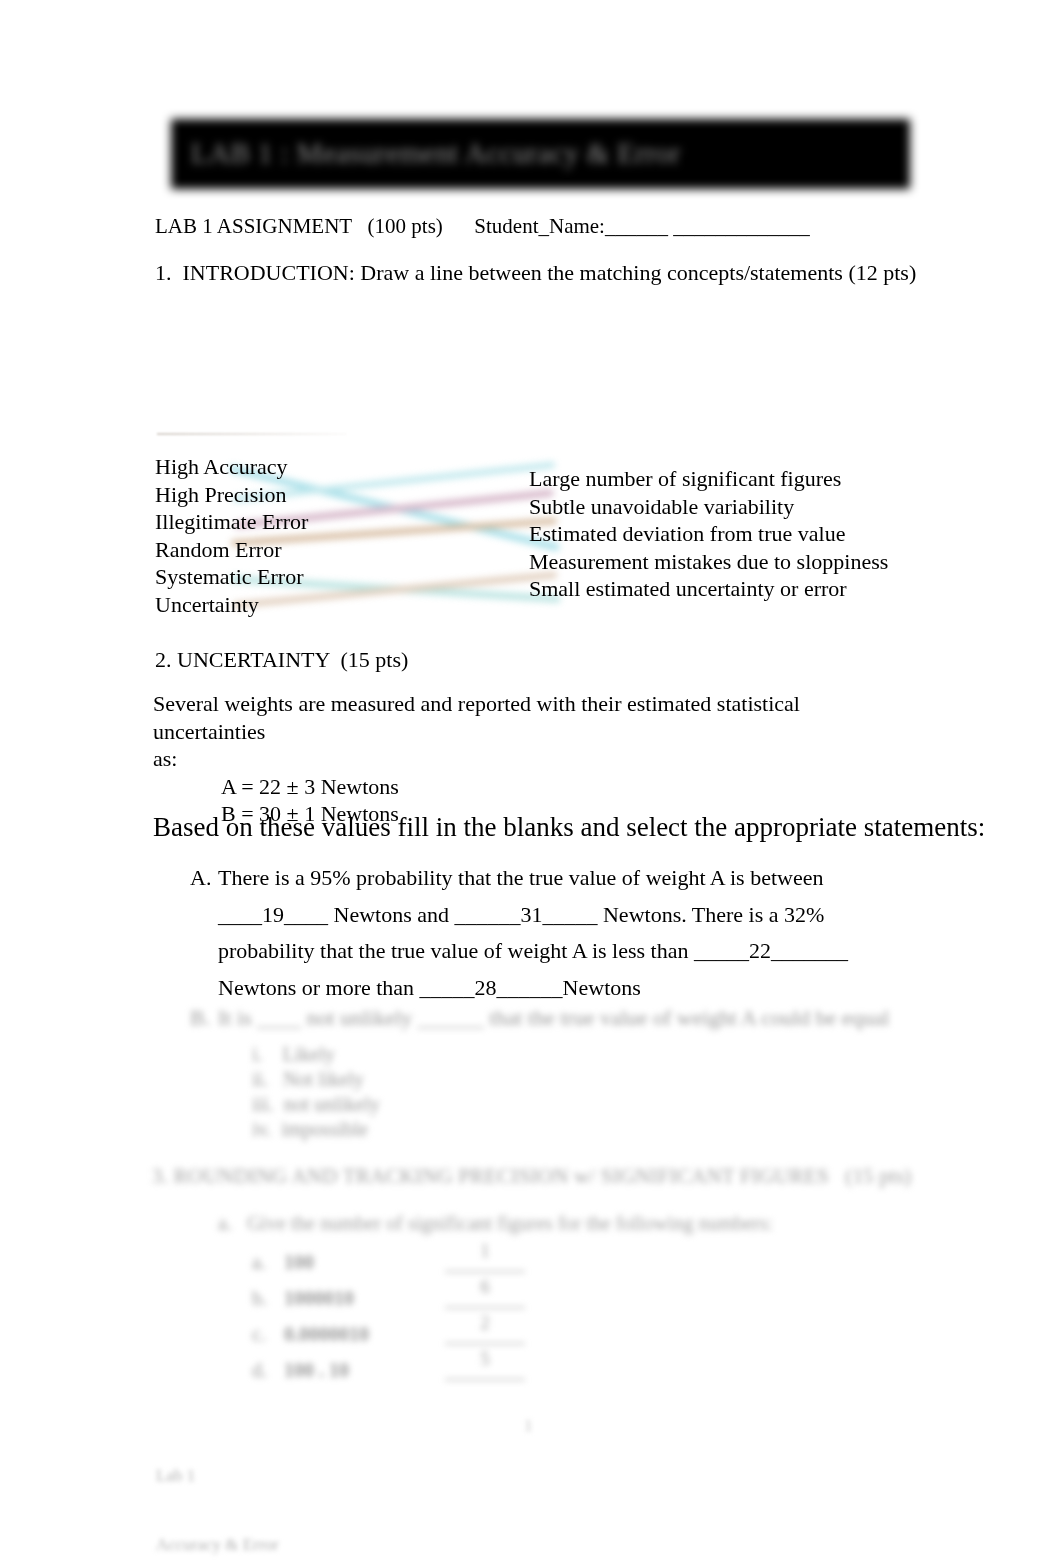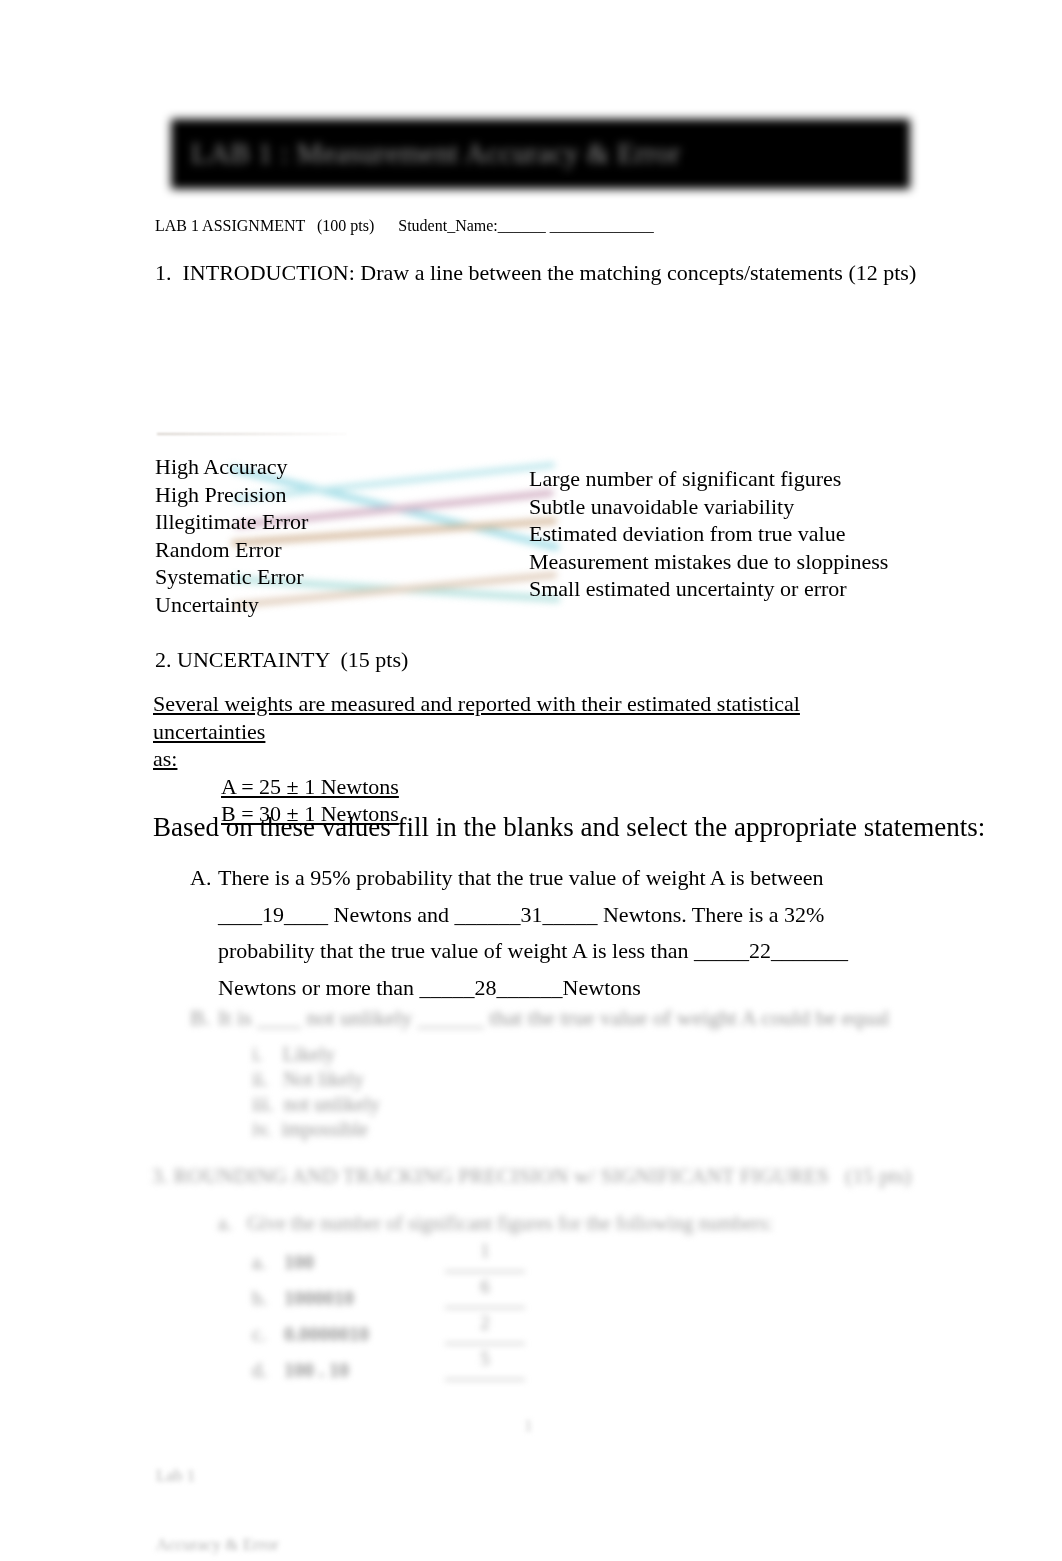--- a/index.html
+++ b/index.html
@@ -50,21 +50,21 @@
   }
 
   
   .t {
     position: absolute;
     white-space: pre;
   }
   .assignment-line {
     left: 155px;
     top: 211px;
-    font-size: 16px;
+    font-size: 21px;
     line-height: 30px;
   }
   .intro-line {
     left: 155px;
     top: 258px;
     font-size: 22px;
     line-height: 30px;
   }
 
   
@@ -115,21 +115,21 @@
     line-height: 29px;
   }
   .sec2-body {
     position: absolute;
     left: 153px;
     top: 690px;
     width: 742px;
     font-size: 22px;
     line-height: 27.5px;
   }
-  .sec2-body p { margin: 0; text-decoration: underline; }
+  .sec2-body p { margin: 0; }
   .indent { padding-left: 68px; }
 
   .sec2-based {
     left: 153px;
     top: 813px;
     font-size: 27px;
     line-height: 28px;
   }
 
   
@@ -274,21 +274,21 @@
       <div>Measurement mistakes due to sloppiness</div>
       <div>Small estimated uncertainty or error</div>
     </div>
   </div>
 
   <div class="t sec2-head">2. UNCERTAINTY  (15 pts)</div>
 
   <div class="sec2-body">
     <p>Several weights are measured and reported with their estimated statistical uncertainties</p>
     <p>as:</p>
-    <p class="indent">A = 25 ± 1 Newtons</p>
+    <p class="indent">A = 22 ± 3 Newtons</p>
     <p class="indent">B = 30 ± 1 Newtons</p>
   </div>
 
   <div class="t sec2-based">Based on these values fill in the blanks and select the appropriate statements:</div>
 
   <div class="itemA">
     <span class="marker">A.</span>
     <div class="body">There is a 95% probability that the true value of weight A is between ____19____ Newtons and ______31_____ Newtons.  There is a 32% probability that the true value of weight A is less than _____22_______ Newtons or more than _____28______Newtons</div>
   </div>
 

